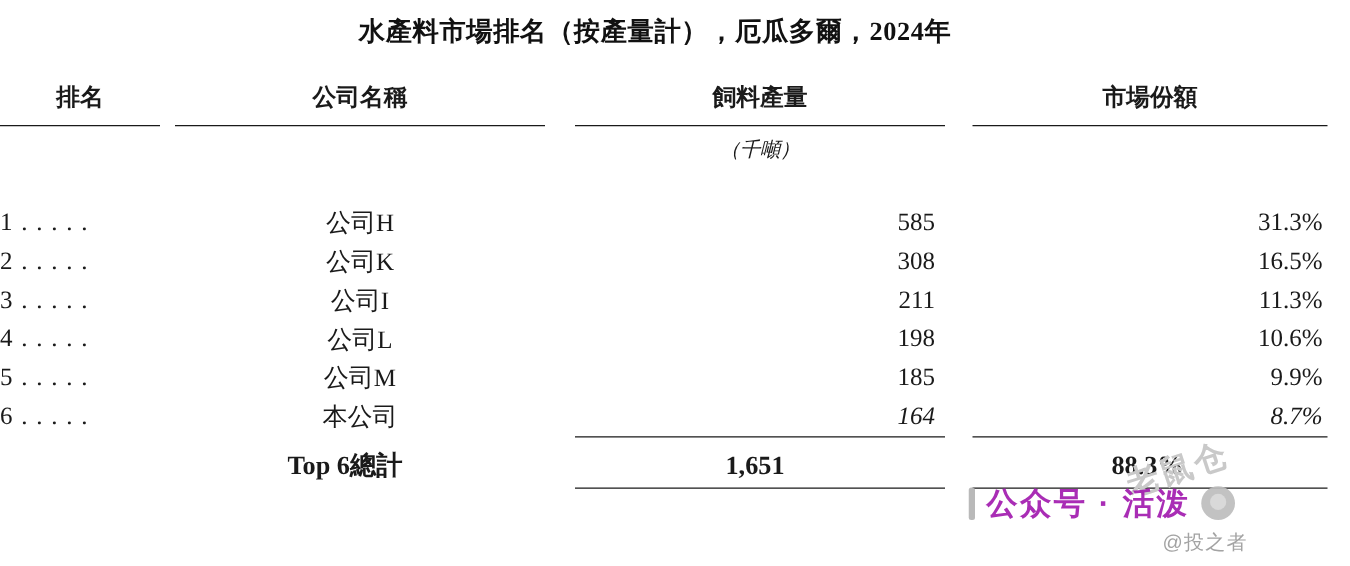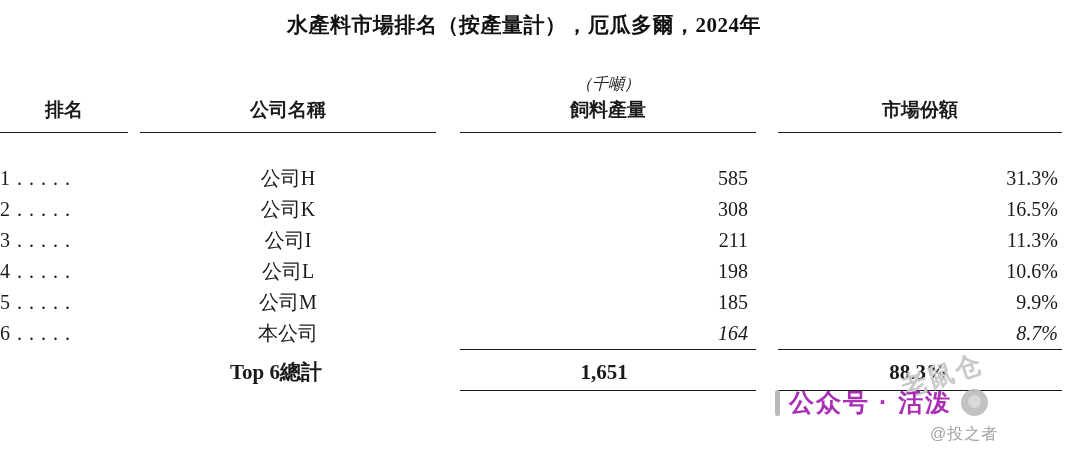--- a/index.html
+++ b/index.html
@@ -186,37 +186,37 @@
       <col class="c-rank">
         <col class="c-gap1">
         <col class="c-name">
         <col class="c-gap2">
         <col class="c-vol">
         <col class="c-gap3">
         <col class="c-share">
     </colgroup>
     <thead>
       <tr>
-        <td></td>
-        <td></td>
-        <td></td>
-        <td></td>
-        <td class="subunit">（千噸）</td>
-        <td></td>
-        <td></td>
-      </tr>
-      <tr>
         <th class="head">排名</th>
         <th class="gap"></th>
         <th class="head">公司名稱</th>
         <th class="gap"></th>
         <th class="head">飼料產量</th>
         <th class="gap"></th>
         <th class="head">市場份額</th>
       </tr>
+      <tr>
+        <td></td>
+        <td></td>
+        <td></td>
+        <td></td>
+        <td class="subunit">（千噸）</td>
+        <td></td>
+        <td></td>
+      </tr>
       <tr class="spacer">
         <td></td>
           <td></td>
           <td></td>
           <td></td>
           <td></td>
           <td></td>
           <td></td>
       </tr>
     </thead>

